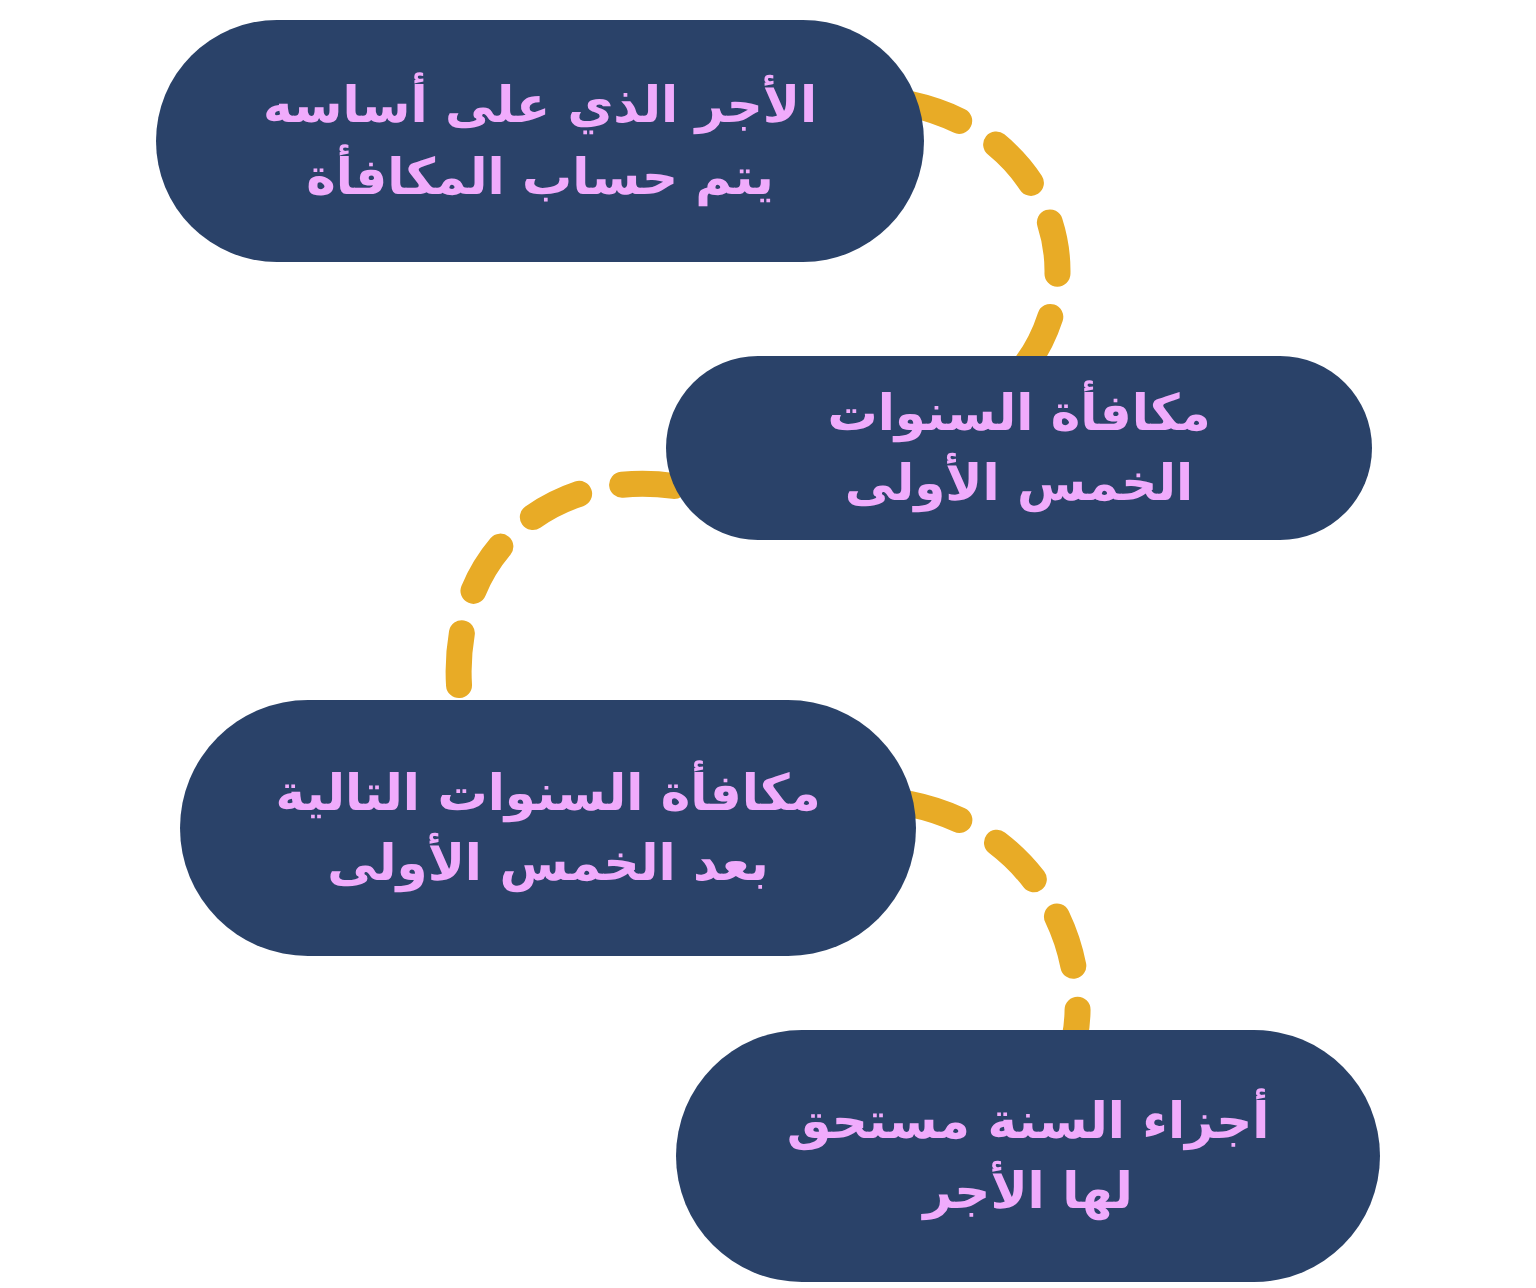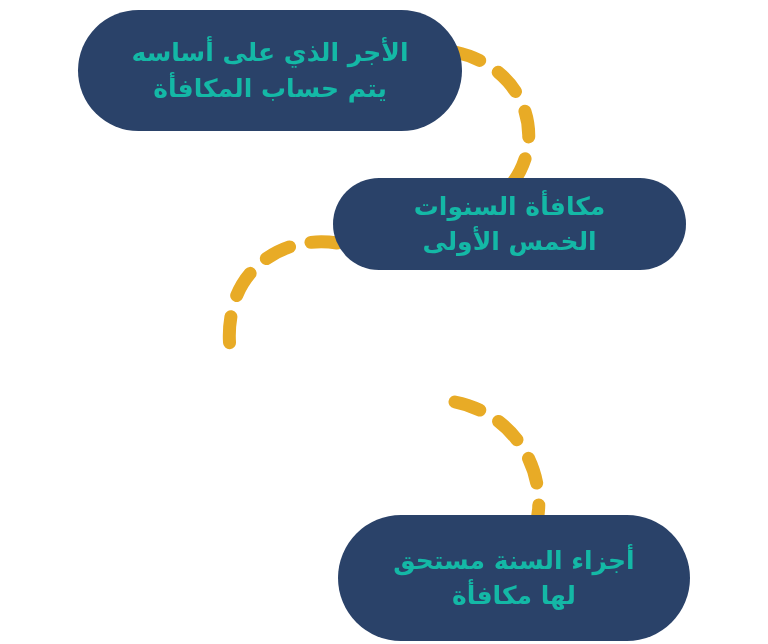--- a/index.html
+++ b/index.html
@@ -48,21 +48,21 @@
     direction: rtl;
     unicode-bidi: isolate;
   }
 
   .node-label {
     display: block;
     font-size: 25px;
     line-height: 1.42;
     font-weight: 700;
     letter-spacing: 0px;
-    color: #14b8a6;
+    color: #f0abfc;
     white-space: pre-line;
     direction: rtl;
     unicode-bidi: isolate;
   }
 
   
   #node-1 {
     left: 78px;
     top: 10px;
     width: 384px;
@@ -104,19 +104,23 @@
   <div class="node" id="node-1">
     <span class="node-label">الأجر الذي على أساسه
 يتم حساب المكافأة</span>
   </div>
 
   <div class="node" id="node-2">
     <span class="node-label">مكافأة السنوات
 الخمس الأولى</span>
   </div>
 
+  <div class="node" id="node-3">
+    <span class="node-label">مكافأة السنوات التالية
+بعد الخمس الأولى</span>
+  </div>
 
   <div class="node" id="node-4">
     <span class="node-label">أجزاء السنة مستحق
-لها مكافأة</span>
+لها الأجر</span>
   </div>
 
 </div>
 
 </body></html>

